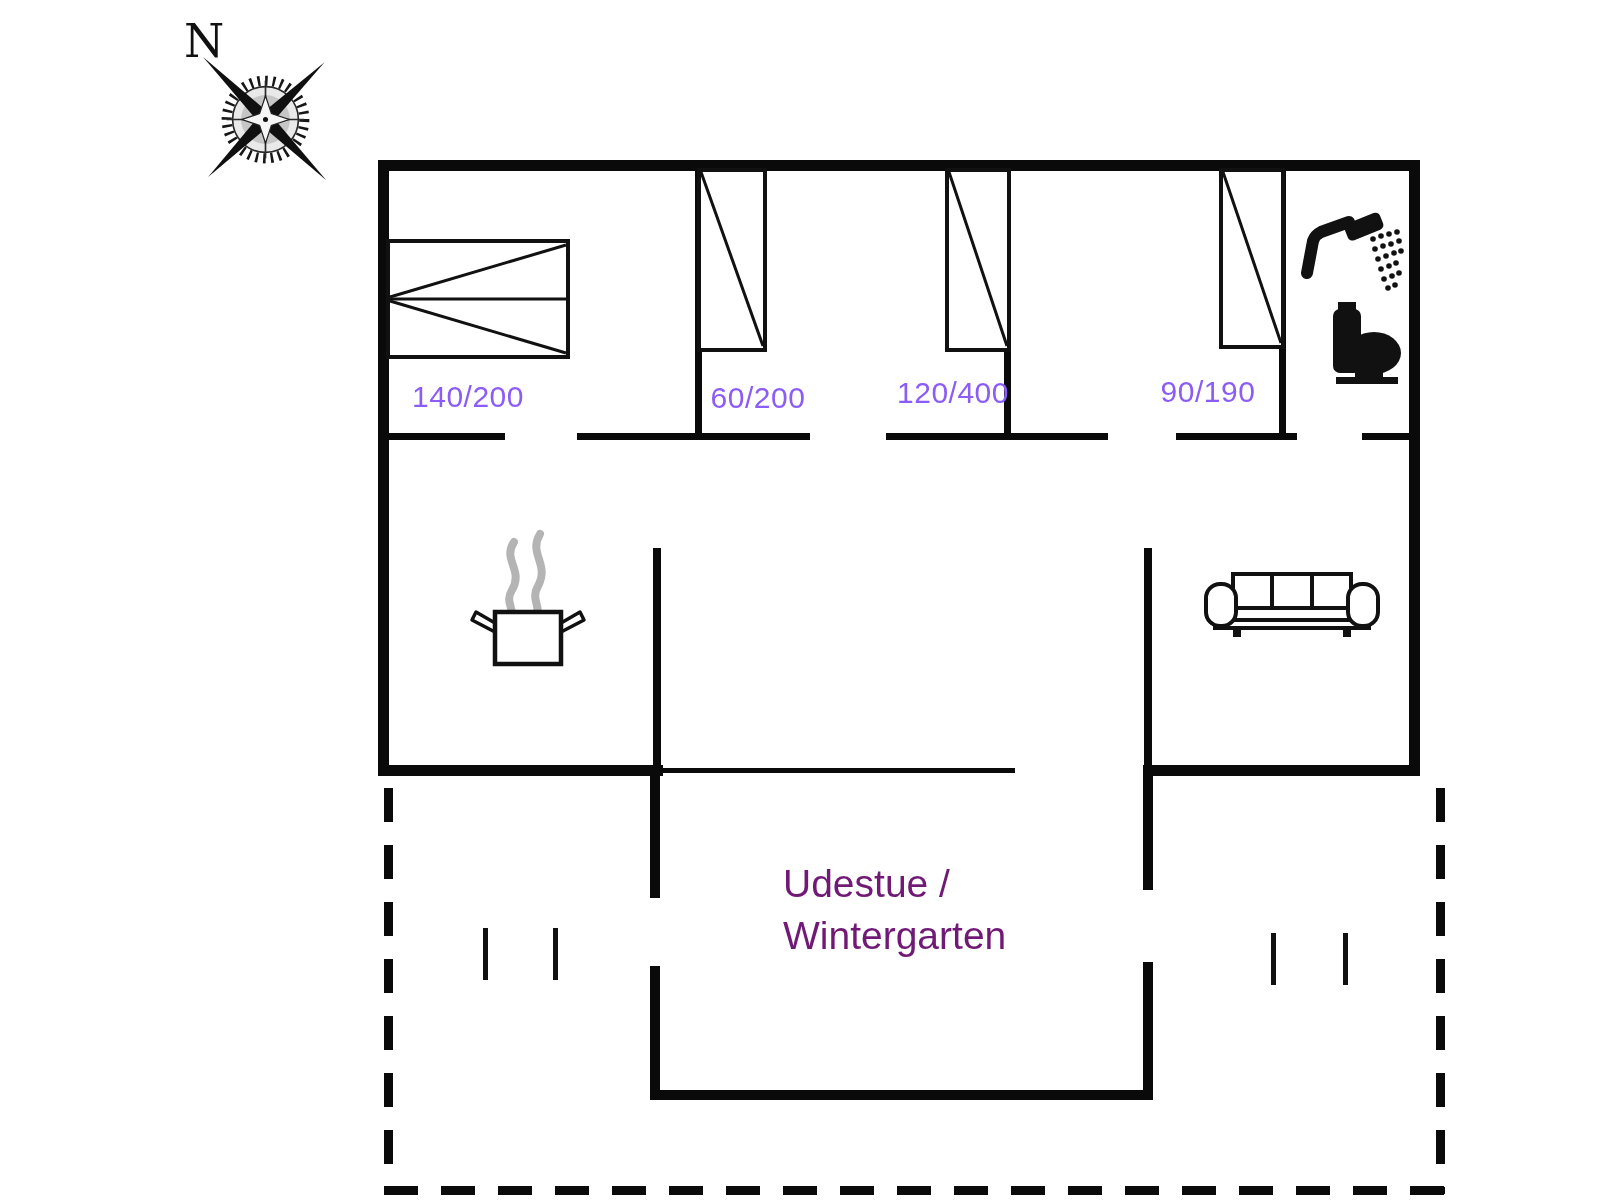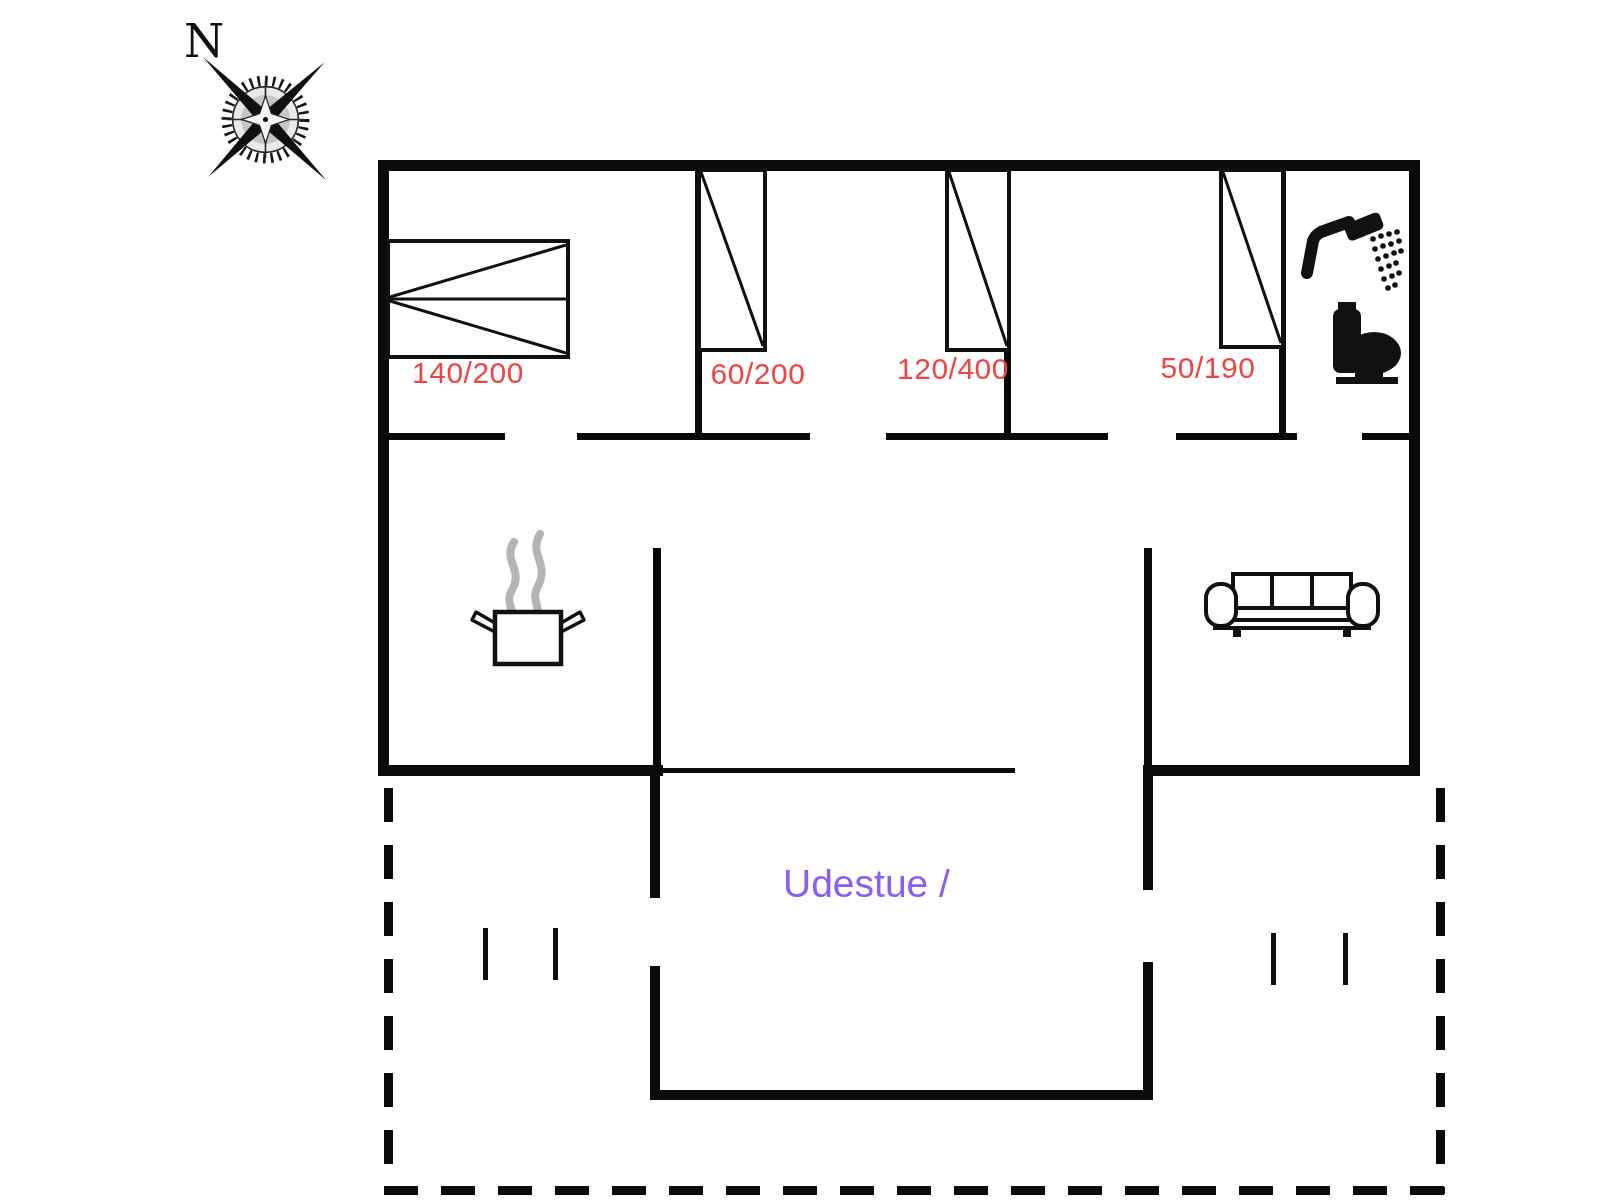--- a/index.html
+++ b/index.html
@@ -7,23 +7,23 @@
     width:1600px;height:1200px;position:relative;background:#ffffff;
     font-family:"Liberation Sans", sans-serif;overflow:hidden;
   }
   .wall{position:absolute;background:#0a0a0a;}
   .wall-thin{position:absolute;background:#0a0a0a;}
   .dashv{position:absolute;width:9px;
     background:repeating-linear-gradient(180deg,#0a0a0a 0 34px,transparent 34px 57px);}
   .dashh{position:absolute;height:9px;
     background:repeating-linear-gradient(90deg,#0a0a0a 0 34px,transparent 34px 57px);}
   .tick{position:absolute;width:5px;height:52px;background:#111;}
-  .bedlabel{position:absolute;font-size:30px;color:#ef4444;text-align:center;
-    letter-spacing:0.5px;white-space:nowrap;}
-  .roomlabel{position:absolute;font-size:39px;color:#8b5cf6;line-height:1.33;white-space:nowrap;}
+  .bedlabel{position:absolute;font-size:30px;color:#8b5cf6;text-align:center;
+    letter-spacing:0.5px;white-space:nowrap;margin-top:24px;}
+  .roomlabel{position:absolute;font-size:39px;color:#701a75;line-height:1.33;white-space:nowrap;}
   .north{position:absolute;left:184px;top:14px;font-family:"DejaVu Serif", serif;
     font-size:46px;color:#111;}
   svg{position:absolute;display:block;}
 </style>
 </head>
 <body>
 
 <div class="north">N</div>
 <svg style="left:198px;top:52px;" width="135" height="135" viewBox="0 0 160 160">
   <circle cx="80" cy="80" r="46" fill="none" stroke="#161616" stroke-width="12" stroke-dasharray="3 6"></circle>
@@ -89,21 +89,21 @@
 <svg style="left:945px;top:168px;" width="66" height="184" viewBox="0 0 66 184">
   <rect x="2" y="2" width="62" height="180" fill="#fff" stroke="#111" stroke-width="4"></rect>
   <line x1="4" y1="4" x2="62" y2="178" stroke="#111" stroke-width="3"></line>
 </svg>
 <div class="bedlabel" style="left:895px;top:352px;width:116px;">120/400</div>
 
 <svg style="left:1219px;top:168px;" width="66" height="181" viewBox="0 0 66 181">
   <rect x="2" y="2" width="62" height="177" fill="#fff" stroke="#111" stroke-width="4"></rect>
   <line x1="4" y1="4" x2="62" y2="175" stroke="#111" stroke-width="3"></line>
 </svg>
-<div class="bedlabel" style="left:1150px;top:351px;width:116px;">50/190</div>
+<div class="bedlabel" style="left:1150px;top:351px;width:116px;">90/190</div>
 
 <svg style="left:1293px;top:205px;" width="115" height="105" viewBox="0 0 115 105">
   <path d="M14,68 L20,36 Q22,30 28,27 L56,17" fill="none" stroke="#111" stroke-width="12" stroke-linecap="round" stroke-linejoin="round"></path>
   <g transform="rotate(-22 70 22)">
     <rect x="52" y="13" width="38" height="18" rx="5" fill="#111"></rect>
   </g>
   <g fill="#111">
     <circle cx="80" cy="34" r="2.8"></circle>
       <circle cx="88" cy="31" r="2.8"></circle>
       <circle cx="96" cy="29" r="2.8"></circle>
@@ -150,13 +150,14 @@
   <rect x="30" y="46" width="118" height="12" fill="#fff" stroke="#111" stroke-width="4"></rect>
   <rect x="3" y="22" width="30" height="42" rx="14" fill="#fff" stroke="#111" stroke-width="4"></rect>
   <rect x="145" y="22" width="30" height="42" rx="14" fill="#fff" stroke="#111" stroke-width="4"></rect>
   <line x1="10" y1="66" x2="168" y2="66" stroke="#111" stroke-width="4"></line>
   <rect x="30" y="66" width="8" height="9" fill="#111"></rect>
   <rect x="140" y="66" width="8" height="9" fill="#111"></rect>
 </svg>
 
 <div class="roomlabel" style="left:783px;top:858px;">
   <div>Udestue /</div>
+  <div>Wintergarten</div>
 </div>
 
 </body></html>

